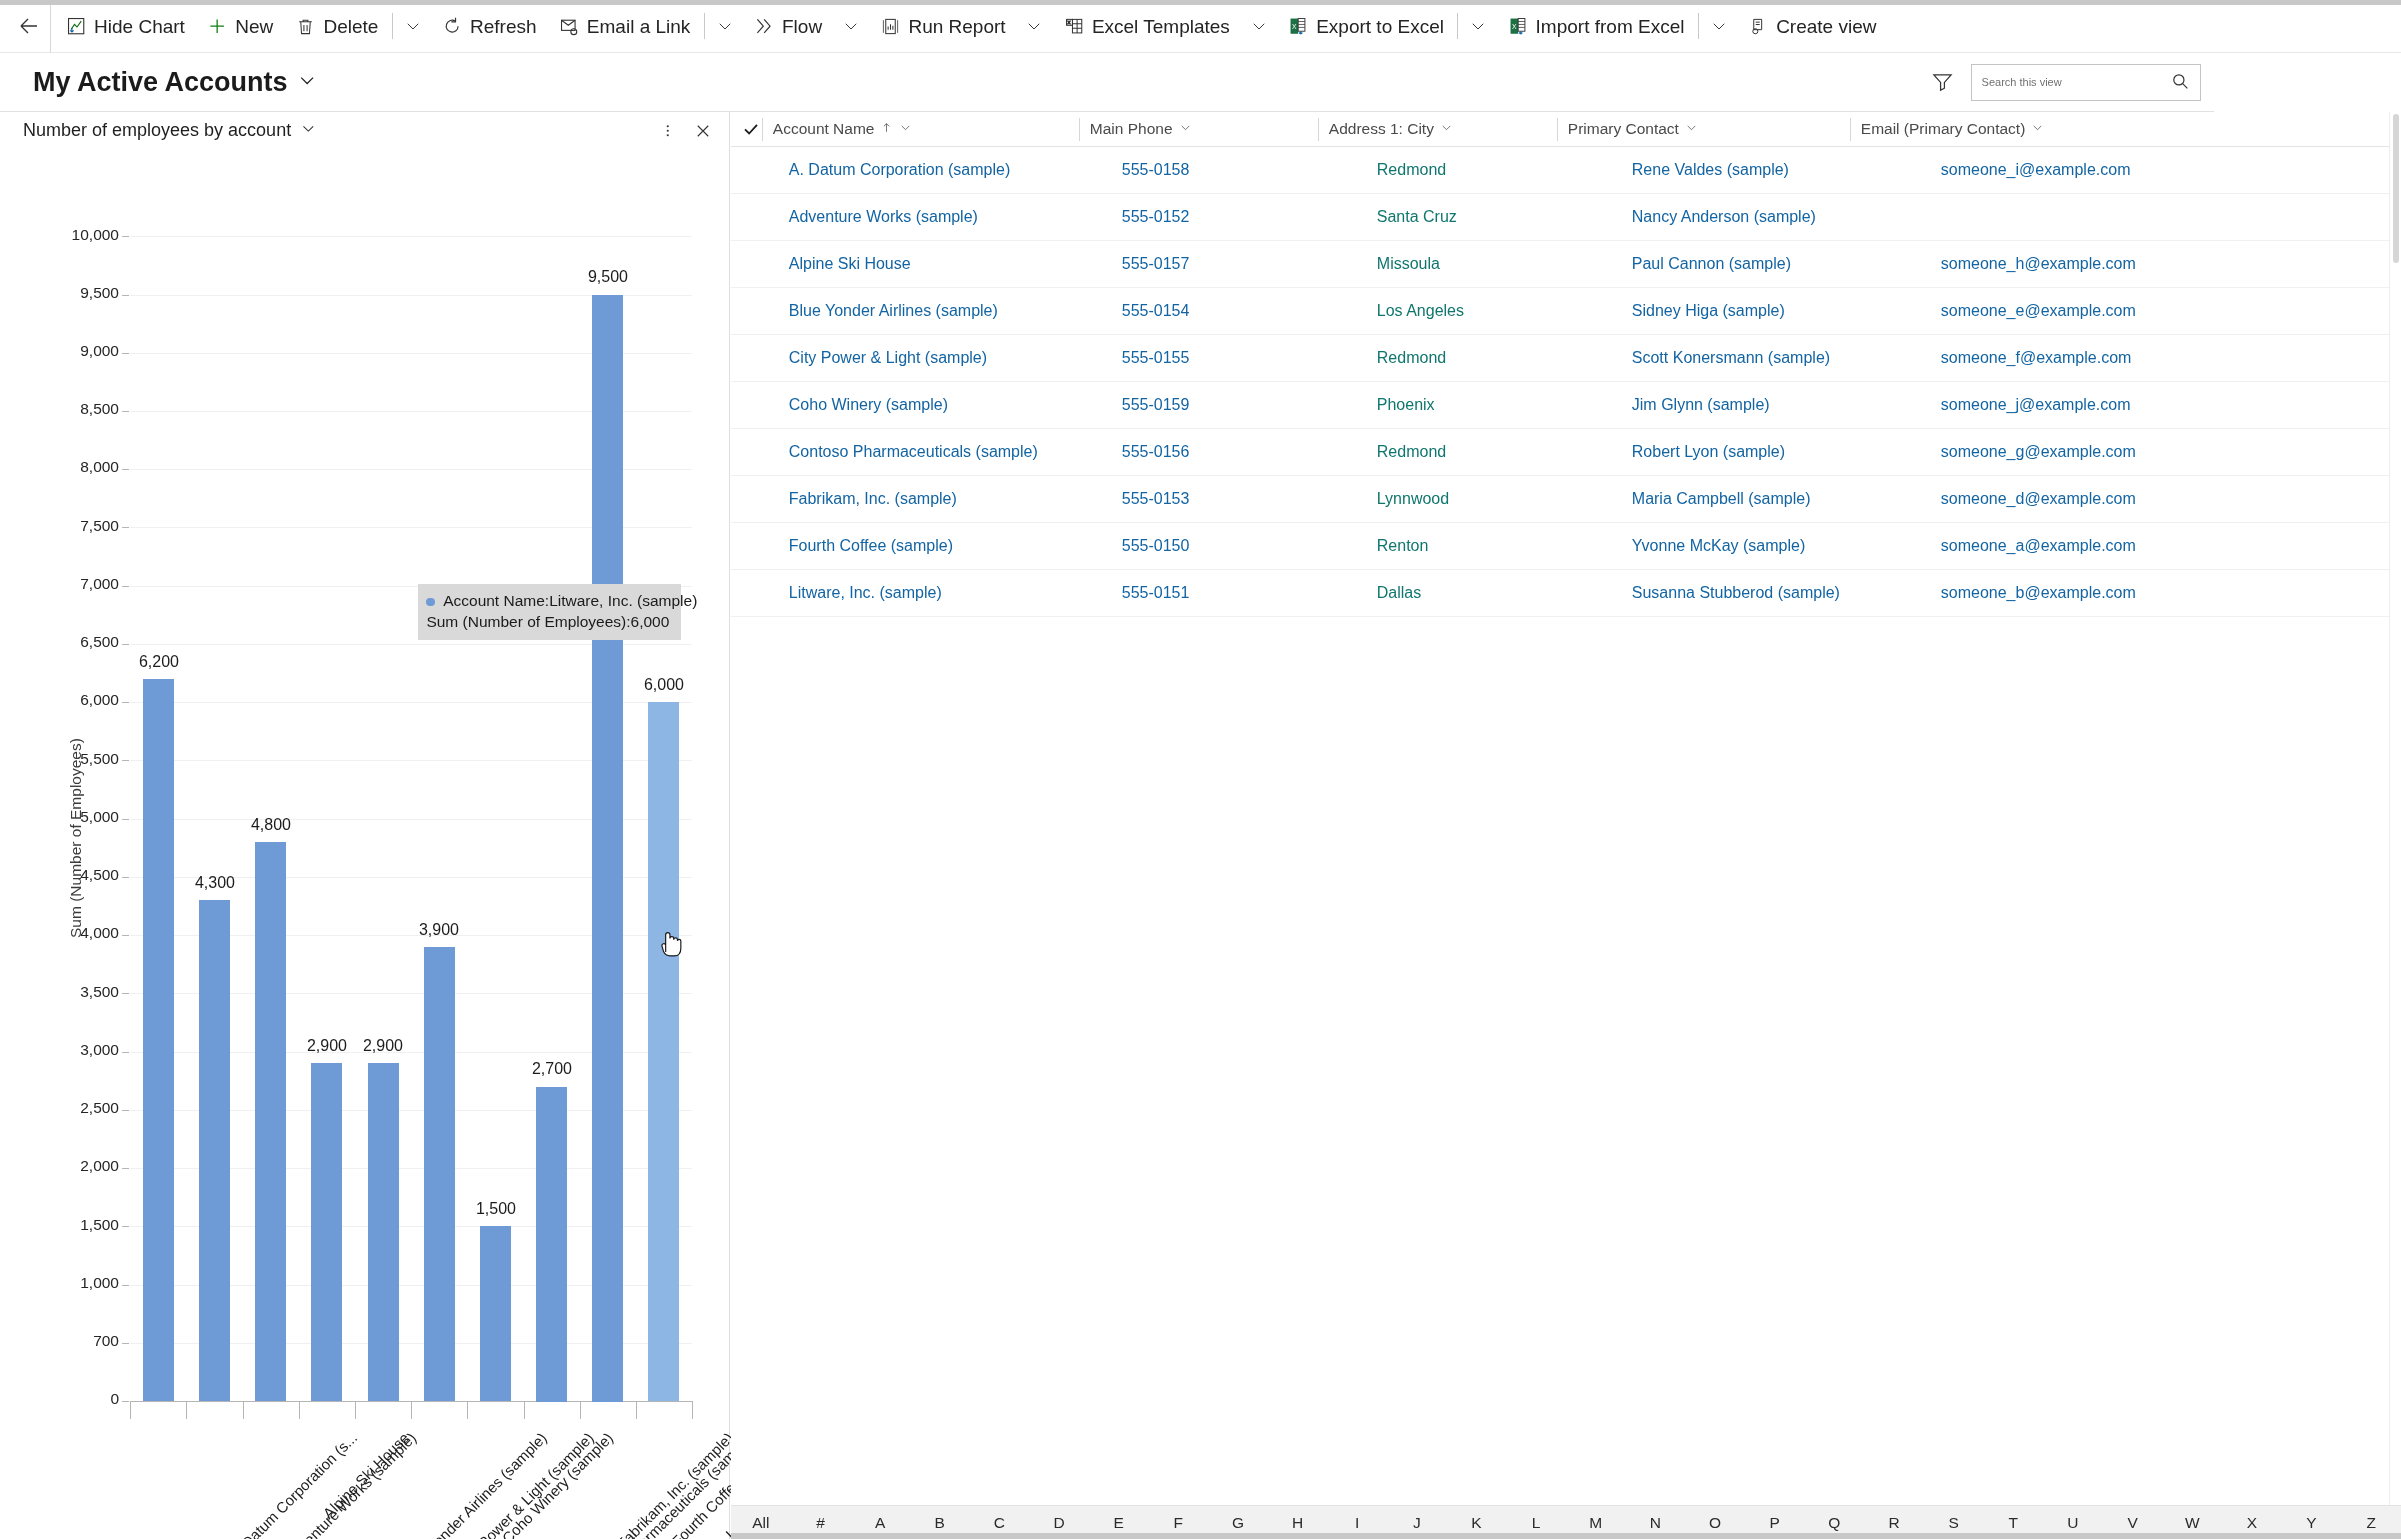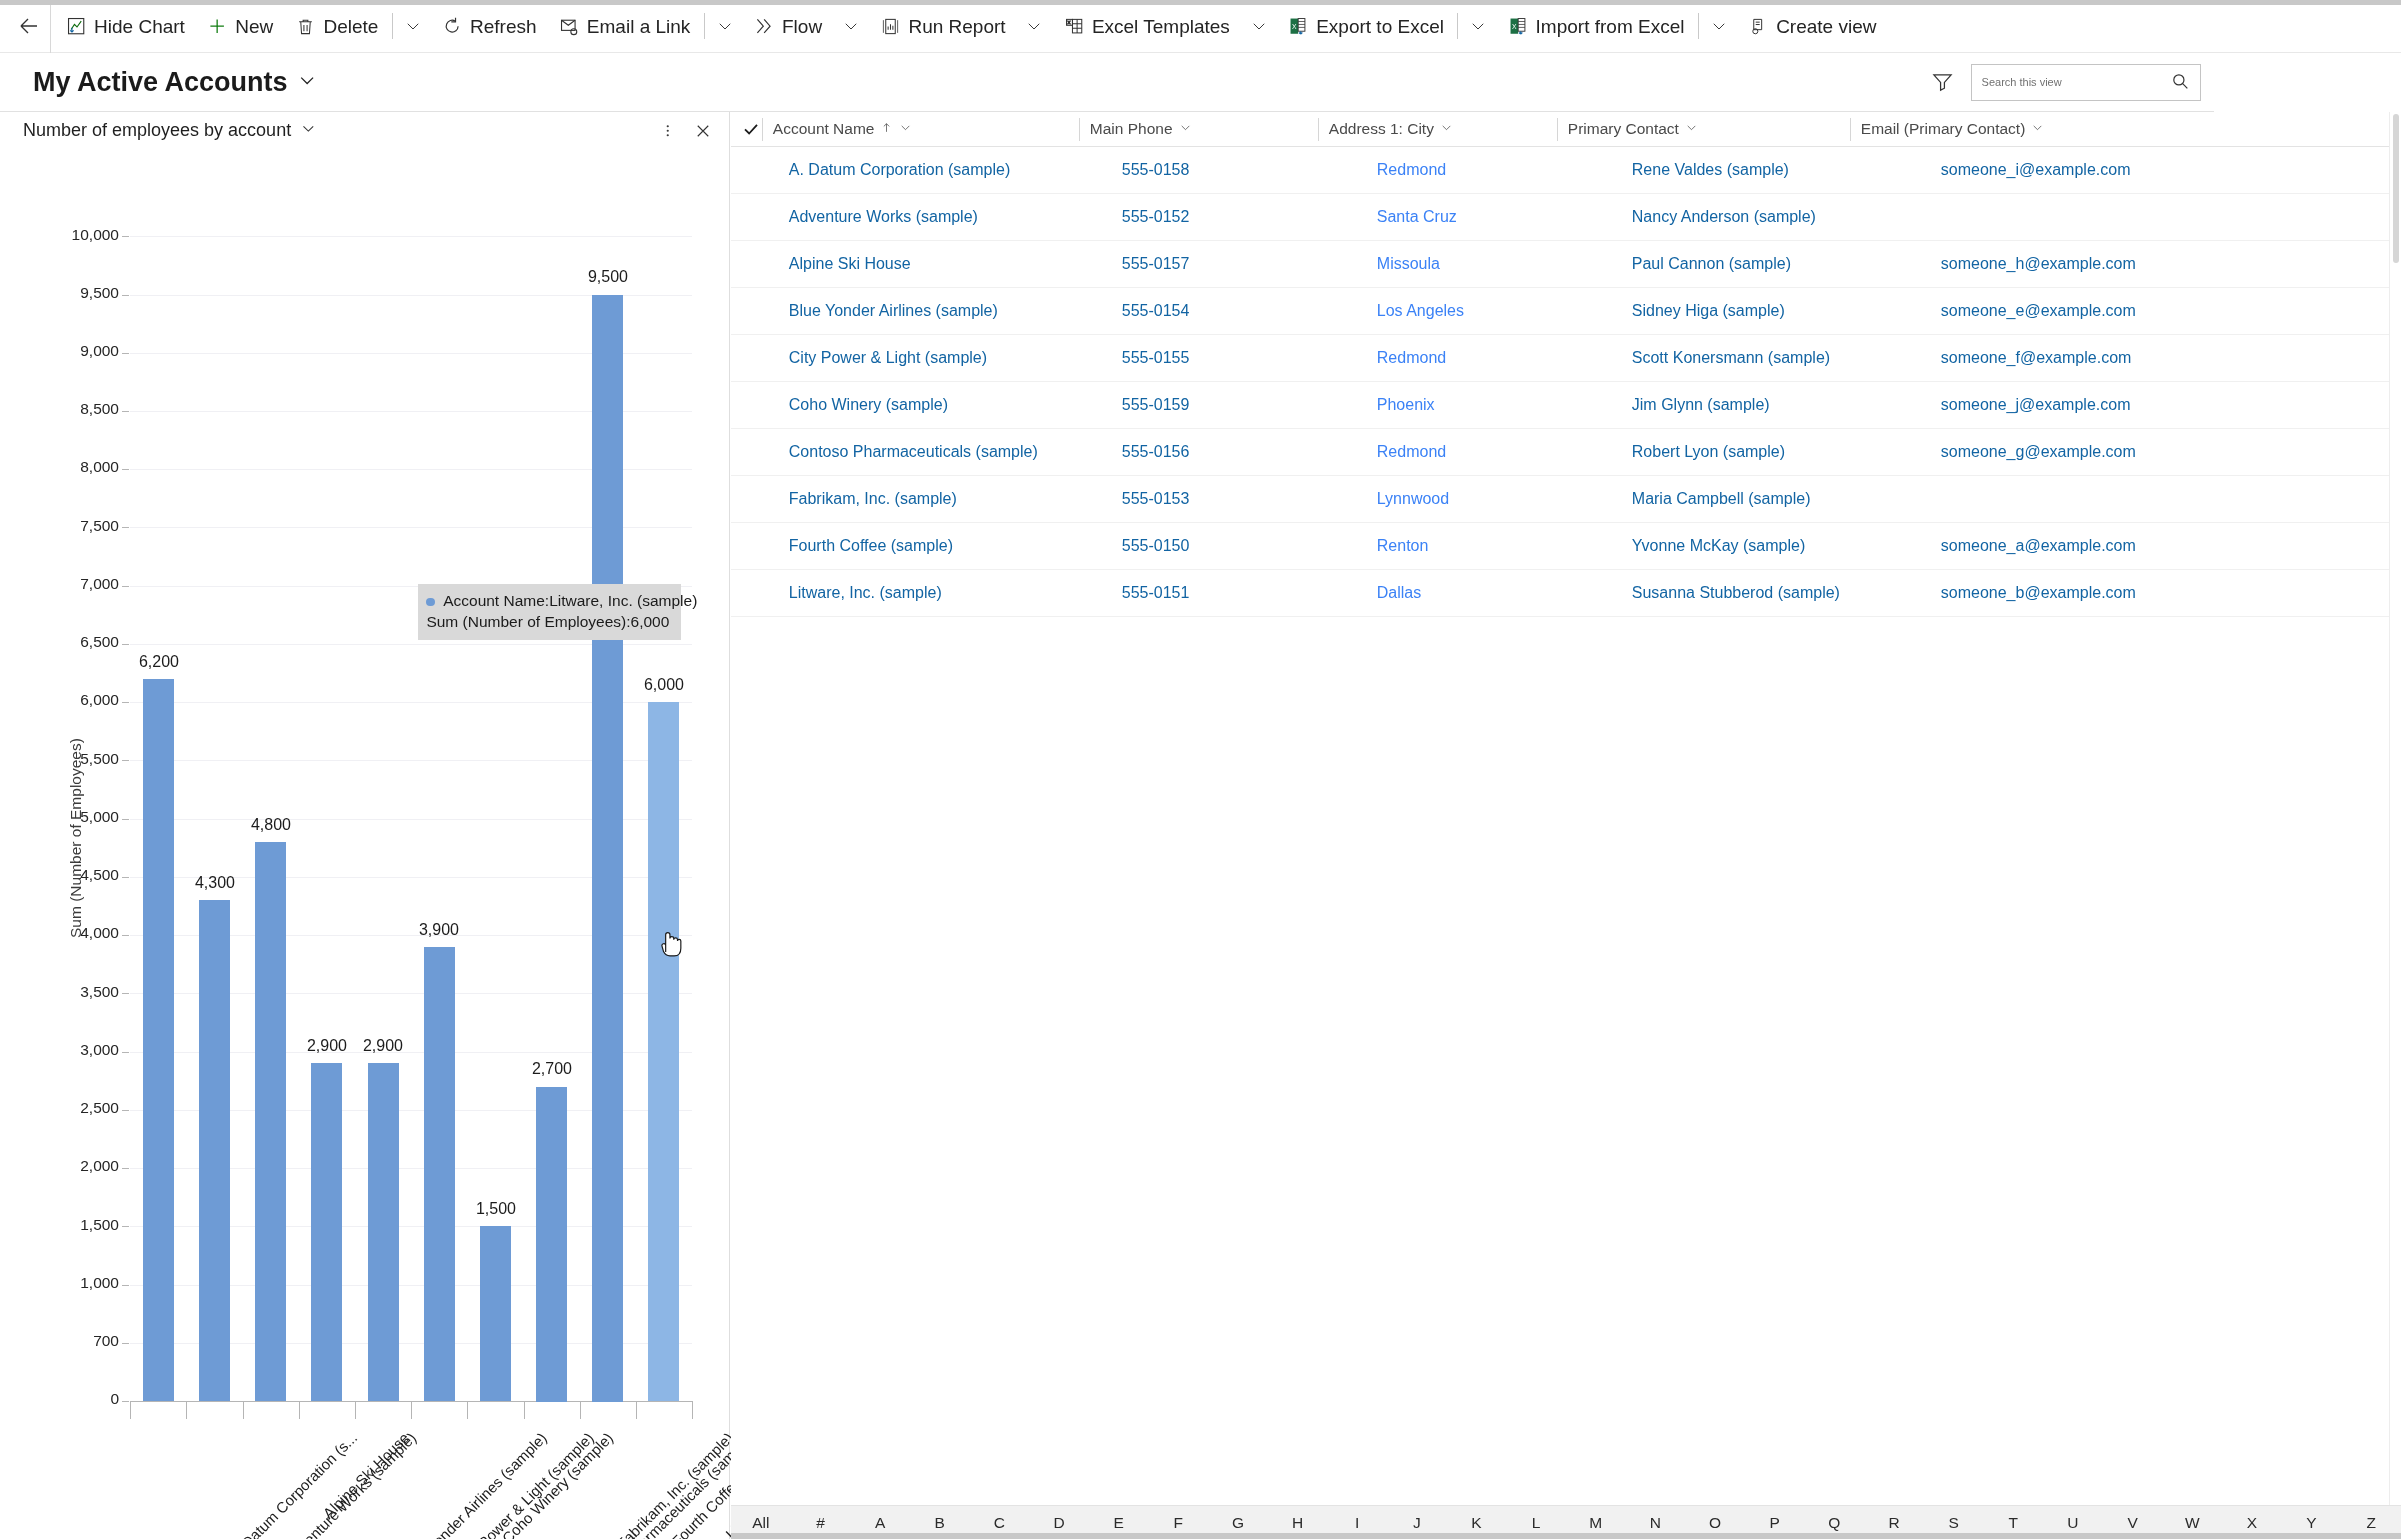--- a/index.html
+++ b/index.html
@@ -133,21 +133,21 @@
   .grid-row {
     position: relative; height: 47px; display: flex; align-items: center;
     border-bottom: 0.6px solid #f0f0f0;
     gap: 16px;
   }
   .cell {
     height: 47px; display: flex; align-items: center; padding-left: 10.8px;
     font-size: 16px; flex: 0 0 auto; white-space: nowrap; overflow: hidden;
   }
   .cell.link { color: #1264a3; }
-  .cell.plain { color: #3b82f6; }
+  .cell.plain { color: #0f766e; }
   .c-check { width: 31px; }
   .c-name  { width: 317px; }
   .c-phone { width: 239px; }
   .c-city  { width: 239px; }
   .c-contact { width: 293px; }
   .c-email { width: 335px; }
 
   #gridscroll {
     position: absolute; right: 0; top: 0; width: 12px; height: 1393px; background: #ffffff;
     border-left: 0.6px solid #ededed;
@@ -631,20 +631,21 @@
         <div class="cell c-city plain">Redmond</div>
         <div class="cell c-contact link">Robert Lyon (sample)</div>
         <div class="cell c-email link">someone_g@example.com</div>
       </div>
       <div class="grid-row">
         <div class="cell c-check"></div>
         <div class="cell c-name link">Fabrikam, Inc. (sample)</div>
         <div class="cell c-phone link">555-0153</div>
         <div class="cell c-city plain">Lynnwood</div>
         <div class="cell c-contact link">Maria Campbell (sample)</div>
+        <div class="cell c-email link">someone_d@example.com</div>
       </div>
       <div class="grid-row">
         <div class="cell c-check"></div>
         <div class="cell c-name link">Fourth Coffee (sample)</div>
         <div class="cell c-phone link">555-0150</div>
         <div class="cell c-city plain">Renton</div>
         <div class="cell c-contact link">Yvonne McKay (sample)</div>
         <div class="cell c-email link">someone_a@example.com</div>
       </div>
       <div class="grid-row">

